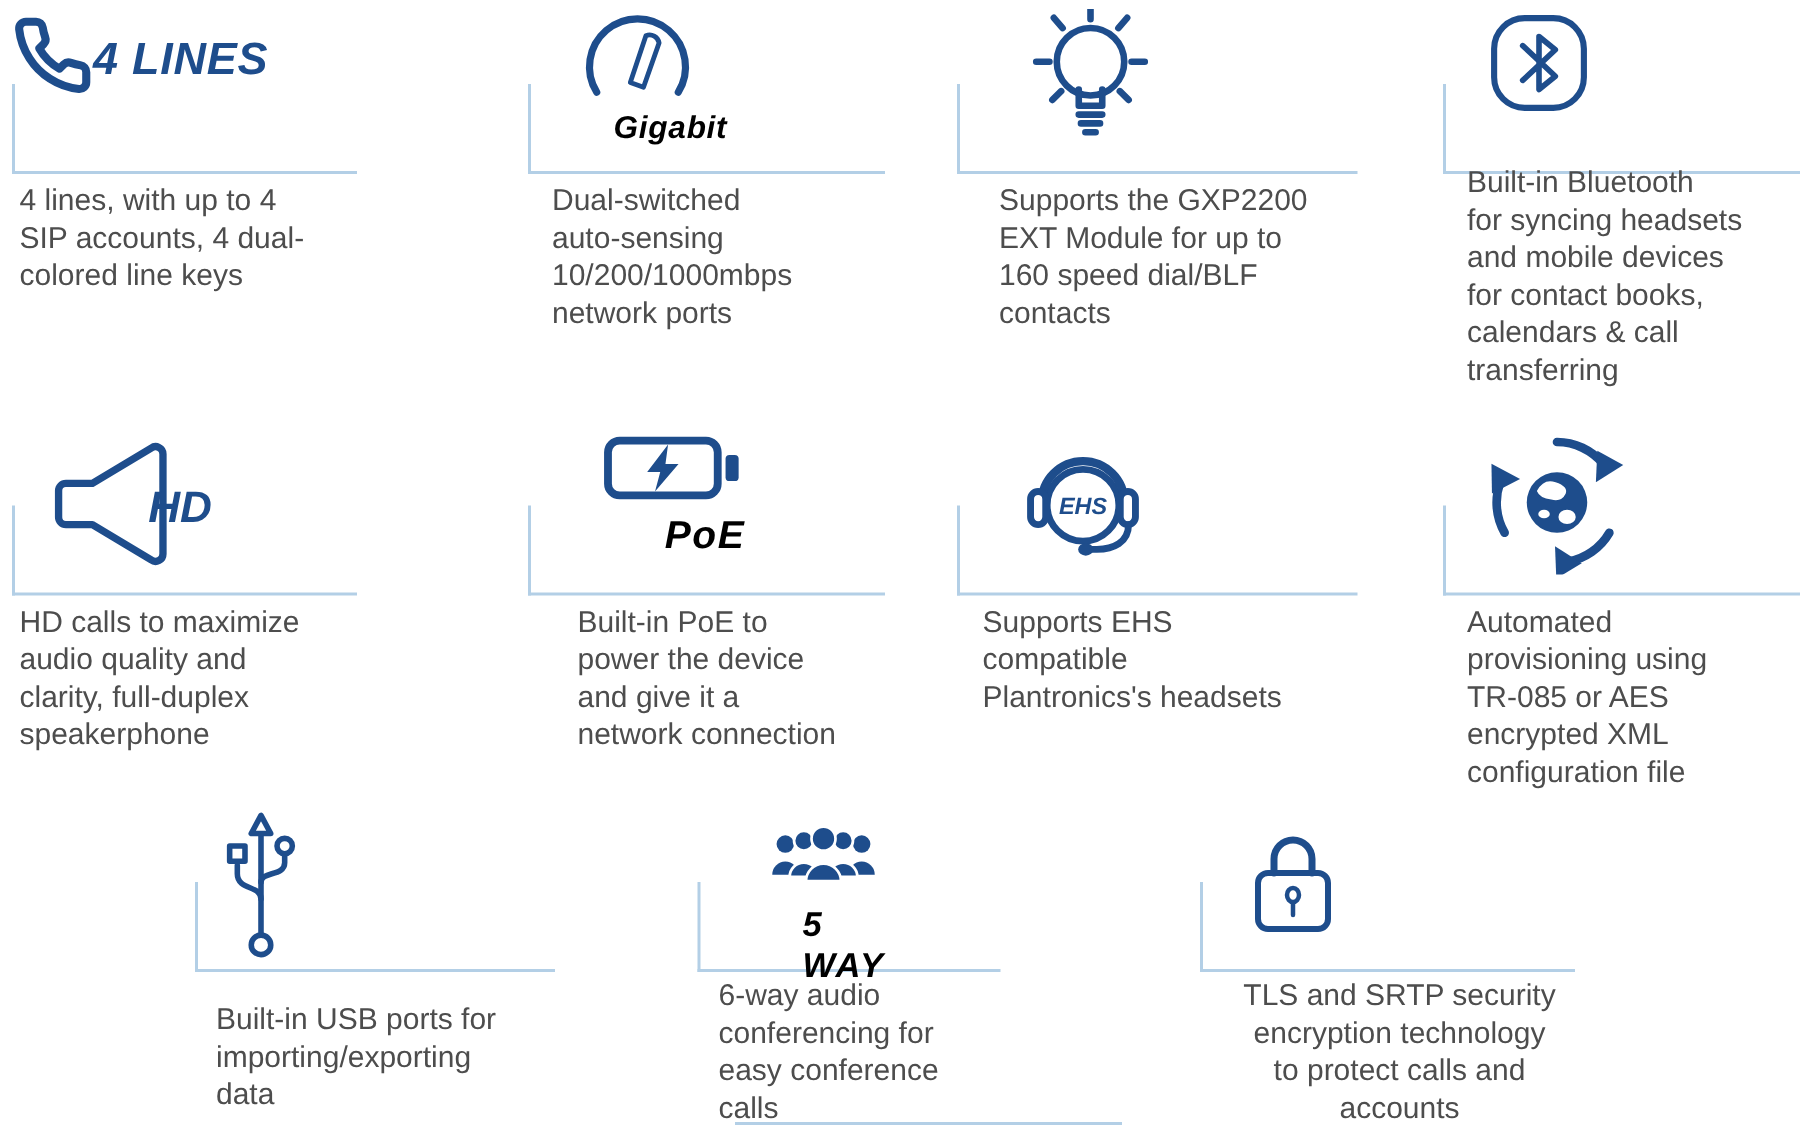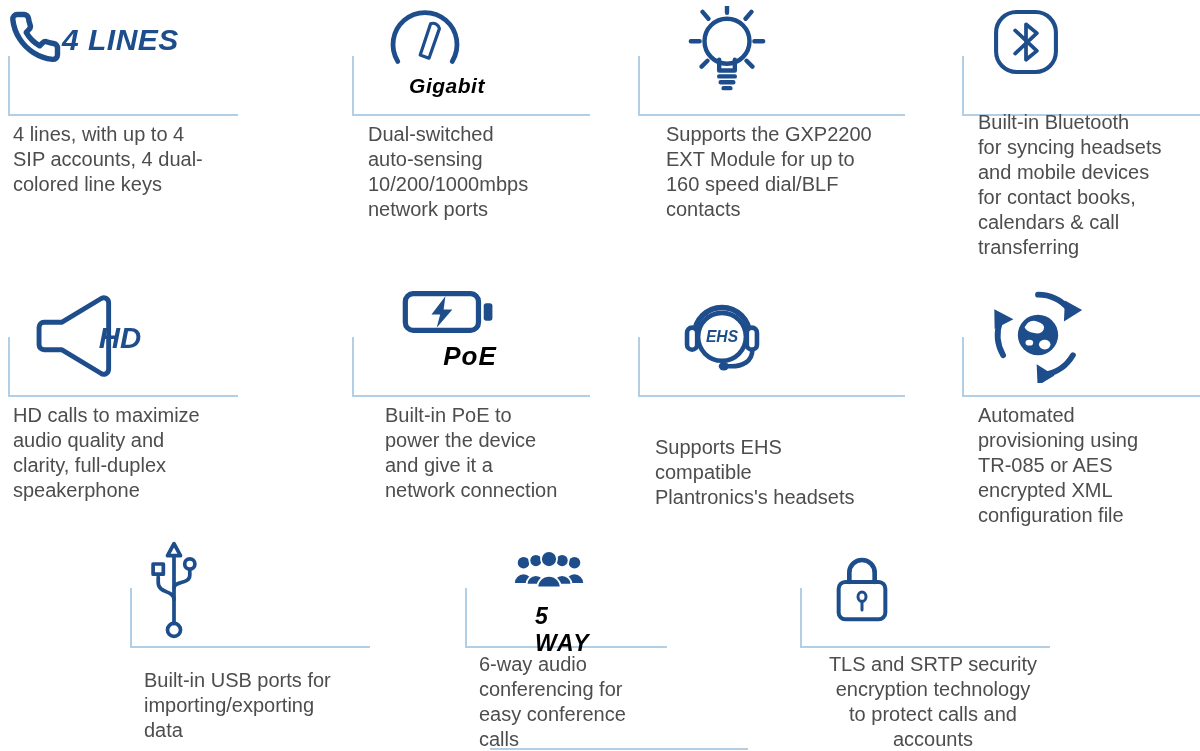--- a/index.html
+++ b/index.html
@@ -111,21 +111,21 @@
     <div class="lline" style="top:52px; width:267px;"></div>
     <svg class="icon" style="left:38px; top:2px;" viewBox="0 0 100 100" width="92" height="96" fill="none" stroke="#1e4d8c" stroke-linecap="round" stroke-linejoin="round">
       <circle cx="50" cy="52" r="26" stroke-width="5"></circle>
       <path d="M20 50 a30 30 0 0 1 60 0" stroke-width="6"></path>
       <rect x="12" y="42" width="11" height="24" rx="5.5" fill="#ffffff" stroke-width="5"></rect>
       <rect x="77" y="42" width="11" height="24" rx="5.5" fill="#ffffff" stroke-width="5"></rect>
       <path d="M83 66 c0 13 -11 18 -23 18 h-6" stroke-width="5"></path>
       <ellipse cx="52" cy="84" rx="5.5" ry="4.5" fill="#1e4d8c" stroke="none"></ellipse>
       <text x="50" y="58" text-anchor="middle" font-size="17" font-style="italic" font-weight="bold" fill="#1e4d8c" stroke="none">EHS</text>
     </svg>
-    <div class="text" style="left:17px; top:118px; width:248px;margin-top:32px;">Supports EHS
+    <div class="text" style="left:17px; top:118px; width:248px;">Supports EHS
 compatible
 Plantronics's headsets</div>
   </div>
 
   <div class="cell" style="left:962px; top:285px; width:238px;">
     <div class="lline" style="top:52px; width:238px;"></div>
     <svg class="icon" style="left:28px; top:2px;" viewBox="0 0 100 100" width="96" height="96">
       <g fill="none" stroke="#1e4d8c" stroke-width="6" stroke-linecap="round">
         <path d="M50 8 A42 42 0 0 1 82 23"></path>
         <path transform="rotate(120 50 50)" d="M50 8 A42 42 0 0 1 82 23"></path>

